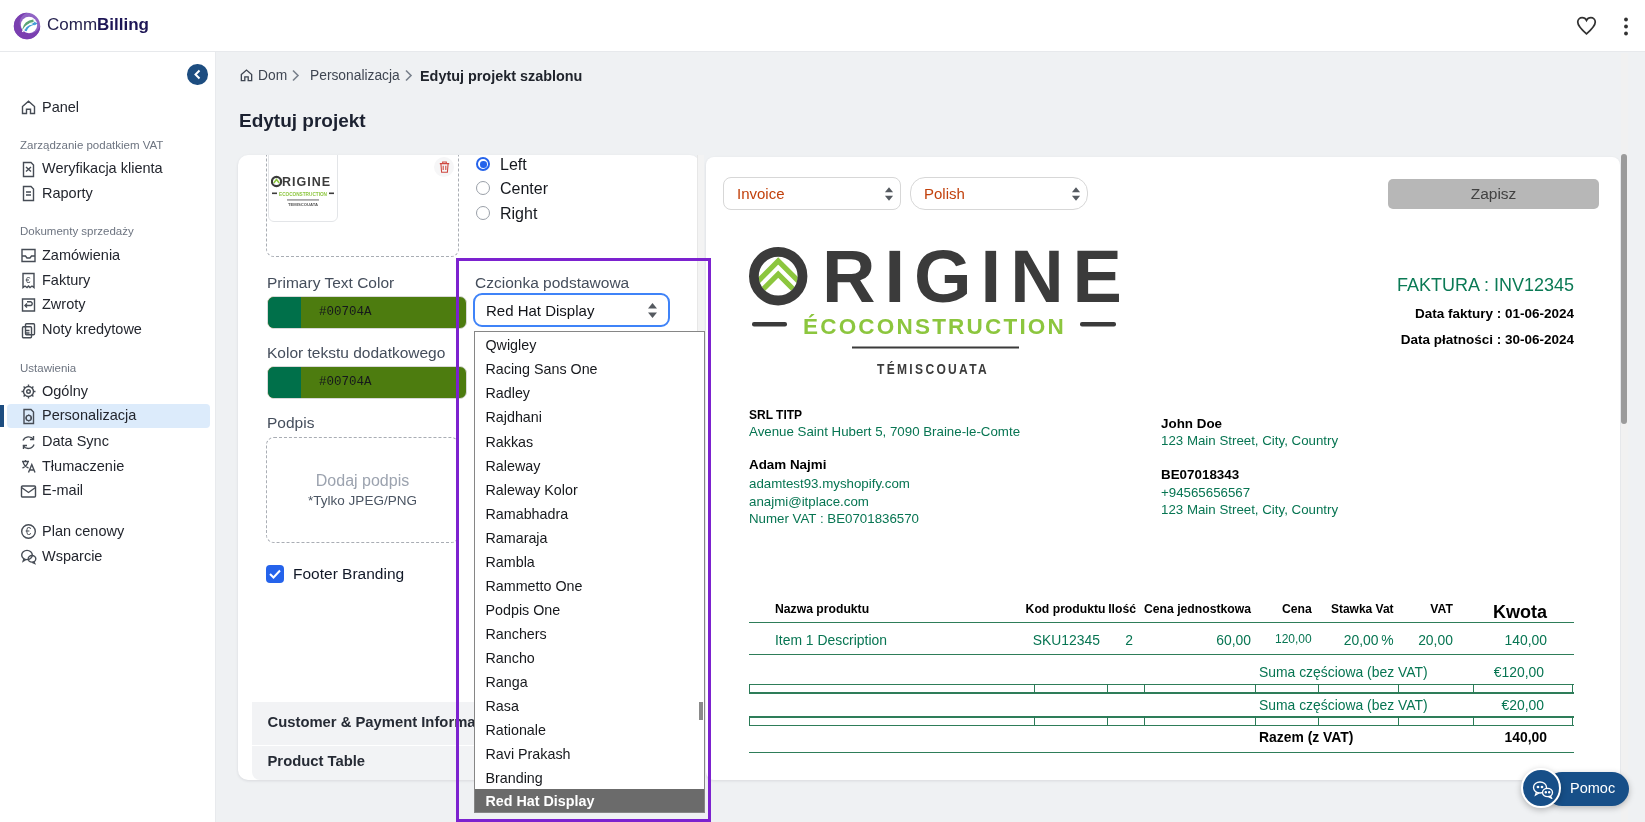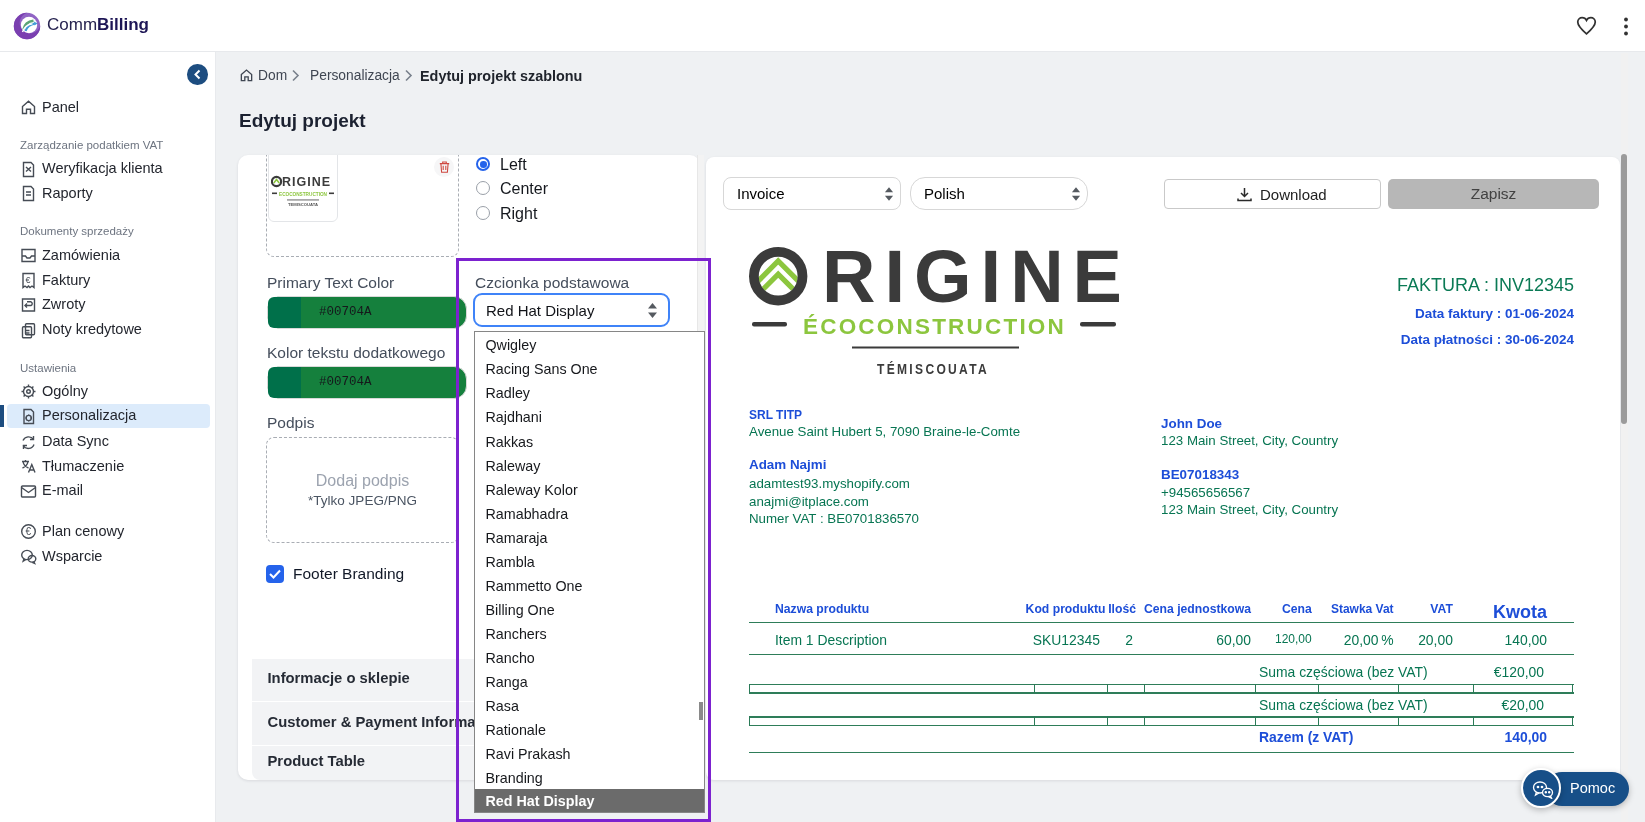--- a/index.html
+++ b/index.html
@@ -23,21 +23,21 @@
   #collapse { position:absolute; left:187px; top:64px; width:20.5px; height:20.5px; border-radius:50%; background:#1d4d80; z-index:25; color:#fff; text-align:center; font-size:12px; line-height:19px; font-weight:700; }
 
   
   .crumb { position:absolute; top:67.5px; font-size:13.8px; color:#3f4652; }
   #h1 { position:absolute; left:239px; top:110px; font-size:19px; font-weight:700; color:#1b2130; }
 
   
   #card1 { position:absolute; left:238px; top:155px; width:462px; height:625px; background:#fff; border-radius:10px; box-shadow:0 1px 3px rgba(16,24,40,.10); overflow:hidden; }
   .dash { position:absolute; border:1.6px dashed #a9adb4; border-radius:8px; }
   .lbl { position:absolute; font-size:15.5px; color:#454e5c; white-space:nowrap; }
-  .cinput { position:absolute; left:29px; width:200px; height:33px; border:1px solid #d9d9d9; border-radius:13px; background:#15803d; }
+  .cinput { position:absolute; left:29px; width:200px; height:33px; border:1px solid #d9d9d9; border-radius:7px; background:#4d7c0f; }
   .swatch { position:absolute; left:0; top:0; width:33px; height:31px; background:#00704A; border-radius:6px 0 0 6px; }
   .hex { position:absolute; left:51px; top:8px; font-family:"Liberation Mono", monospace; font-size:12.5px; color:#16181c; }
   .radio { position:absolute; width:14px; height:14px; border:1.6px solid #9aa0a8; border-radius:50%; background:#fff; }
   .radio.on { border:2px solid #2563eb; }
   .radio.on::after { content:""; position:absolute; left:2.2px; top:2.2px; width:6.6px; height:6.6px; background:#2563eb; border-radius:50%; }
   .rlbl { position:absolute; font-size:16px; color:#15181e; }
   .accord { position:absolute; left:14px; width:434px; background:#f2f3f5; }
   .accord b { position:absolute; left:15.5px; font-size:14.8px; color:#262b35; white-space:nowrap; }
 
   
@@ -45,23 +45,23 @@
   #fontsel span { position:absolute; left:11px; top:7px; font-size:15px; color:#111318; }
   #listbox { position:absolute; left:474px; top:330.5px; width:230.5px; height:482px; background:#fff; border:1px solid #868686; z-index:45; overflow:hidden; }
   .li { position:absolute; left:10.5px; height:24px; line-height:24px; font-size:14.3px; color:#16181c; white-space:nowrap; }
   #lisel { position:absolute; left:0; top:457.5px; width:229px; height:24px; background:#6b6b6b; }
   #lisel span { position:absolute; left:10.5px; top:0; line-height:24px; font-size:14.3px; font-weight:700; color:#fff; }
   #purplebox { position:absolute; left:456px; top:258px; width:255px; height:564px; border:3.5px solid #7c22cf; z-index:50; }
 
   
   #card2 { position:absolute; left:706px; top:157px; width:914px; height:623px; background:#fff; border-radius:8px; box-shadow:0 1px 3px rgba(16,24,40,.10); }
   .isel { position:absolute; top:20px; width:178px; height:33px; border:1px solid #d7d7d7; border-radius:8px; background:#fff; }
-  .isel span { position:absolute; left:13px; top:7px; font-size:15px; color:#000000; }
+  .isel span { position:absolute; left:13px; top:7px; font-size:15px; color:#c2410c; }
   .grn { position:absolute; color:#077552; white-space:nowrap; }
-  .grnb { position:absolute; color:#1d4ed8; font-weight:700; white-space:nowrap; }
+  .grnb { position:absolute; color:#000000; font-weight:700; white-space:nowrap; }
   .tline { position:absolute; height:1.2px; background:#2e7d59; }
   .tick { position:absolute; width:1px; height:9px; background:#2a7a57; }
 
   
   #mainsb { position:absolute; left:1620.5px; top:53px; width:7px; height:769px; background:#f1f1f1; z-index:60; }
   #mainsbthumb { position:absolute; left:0.5px; top:101px; width:5.5px; height:270px; background:#9b9b9b; border-radius:3px; }
   #cardsb { position:absolute; left:696.5px; top:155px; width:7px; height:625px; background:#f3f3f3; border-left:1px solid #e7e7e7; z-index:22; }
   #listsb { position:absolute; left:699px; top:702px; width:4px; height:18px; background:#8a8a8a; z-index:46; }
 
   
@@ -243,23 +243,20 @@
   <div class="dash" style="left:28px;top:282px;width:193px;height:106px;"></div>
   <div class="abs" style="left:28px;top:317px;width:193px;text-align:center;font-size:16px;color:#9ca3af;">Dodaj podpis</div>
   <div class="abs" style="left:28px;top:338px;width:193px;text-align:center;font-size:13.5px;color:#4b5563;">*Tylko JPEG/PNG</div>
 
   <div class="abs" style="left:28px;top:410px;width:18px;height:18px;background:#2563eb;border-radius:4px;"></div>
   <svg class="abs" style="left:31px;top:414px" width="12" height="10" viewBox="0 0 12 10" fill="none" stroke="#fff" stroke-width="2">
       <path d="M1 5 L4.5 8.5 L11 1.5"></path>
     </svg>
   <div class="abs" style="left:55px;top:410px;font-size:15.5px;color:#111827;">Footer Branding</div>
 
-  <div class="accord" style="top:503.5px;height:42.5px;">
-      <b style="top:11px;">Informacje o sklepie</b>
-    </div>
   <div class="accord" style="top:547px;height:43px;">
       <b style="top:11.5px;">Customer &amp; Payment Information</b>
     </div>
   <div class="accord" style="top:591px;height:34px;border-radius:0 0 8px 8px;">
       <b style="top:7px;">Product Table</b>
     </div>
 </div>
 <div id="cardsb"></div>
 
 <div class="lbl" style="left:475px;top:274px;z-index:40;">Czcionka podstawowa</div>
@@ -275,21 +272,21 @@
 <div class="li" style="top:25.8px">Racing Sans One</div>
 <div class="li" style="top:49.9px">Radley</div>
 <div class="li" style="top:73.9px">Rajdhani</div>
 <div class="li" style="top:98.0px">Rakkas</div>
 <div class="li" style="top:122.0px">Raleway</div>
 <div class="li" style="top:146.0px">Raleway Kolor</div>
 <div class="li" style="top:170.1px">Ramabhadra</div>
 <div class="li" style="top:194.1px">Ramaraja</div>
 <div class="li" style="top:218.2px">Rambla</div>
 <div class="li" style="top:242.2px">Rammetto One</div>
-<div class="li" style="top:266.2px">Billing One</div>
+<div class="li" style="top:266.2px">Podpis One</div>
 <div class="li" style="top:290.3px">Ranchers</div>
 <div class="li" style="top:314.3px">Rancho</div>
 <div class="li" style="top:338.4px">Ranga</div>
 <div class="li" style="top:362.4px">Rasa</div>
 <div class="li" style="top:386.4px">Rationale</div>
 <div class="li" style="top:410.5px">Ravi Prakash</div>
 <div class="li" style="top:434.5px">Branding</div>
 <div id="lisel">
       <span>Red Hat Display</span>
     </div>
@@ -304,26 +301,20 @@
         <path d="M5.5 0 L10 5.5 H1 Z"></path>
         <path d="M5.5 15 L1 9.5 H10 Z"></path>
       </svg>
   </div>
   <div class="isel" style="left:204px;border-radius:15px;">
       <span>Polish</span>
     <svg class="abs" style="left:160px;top:9px" width="10" height="14" viewBox="0 0 11 15" fill="#555a60">
         <path d="M5.5 0 L10 5.5 H1 Z"></path>
         <path d="M5.5 15 L1 9.5 H10 Z"></path>
       </svg>
-  </div>
-  <div class="abs" style="left:458px;top:21.5px;width:217px;height:30px;border:1px solid #c9c9c9;border-radius:4px;background:#fff;">
-    <svg class="abs" style="left:71px;top:6px" width="17" height="17" viewBox="0 0 17 17" fill="none" stroke="#2a2a2a" stroke-width="1.5">
-        <path d="M8.5 2 V10 M5 7 L8.5 10.5 L12 7 M2 12.5 V14.5 H15 V12.5"></path>
-      </svg>
-    <span class="abs" style="left:95px;top:6px;font-size:15px;color:#222;">Download</span>
   </div>
   <div class="abs" style="left:682px;top:21.5px;width:211px;height:30px;background:#b7b7b7;border-radius:5px;text-align:center;line-height:30px;font-size:15.5px;color:#424242;">Zapisz</div>
 
   <div id="biglogo">
 <svg class="abs" style="left:42px;top:88px" width="380" height="130" viewBox="0 0 380 130">
   <defs>
           <clipPath id="oclip">
             <circle cx="30.2" cy="31.2" r="19.6"></circle>
           </clipPath>
         </defs>

